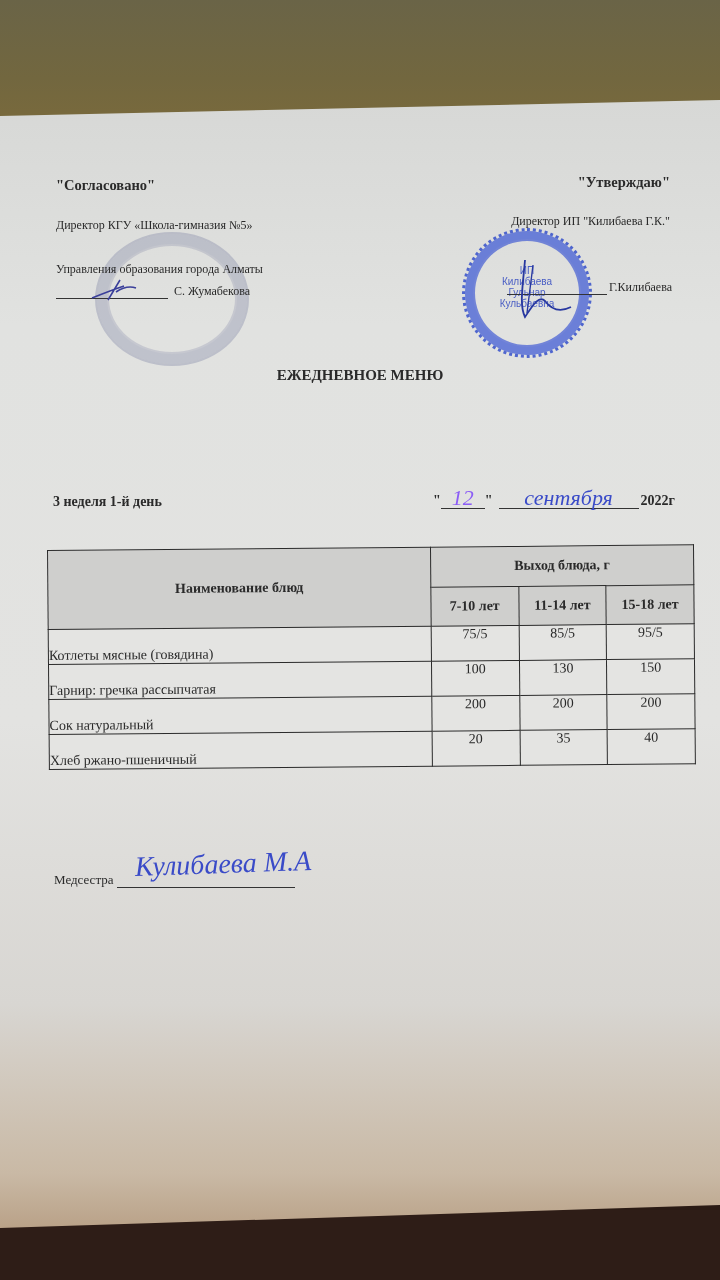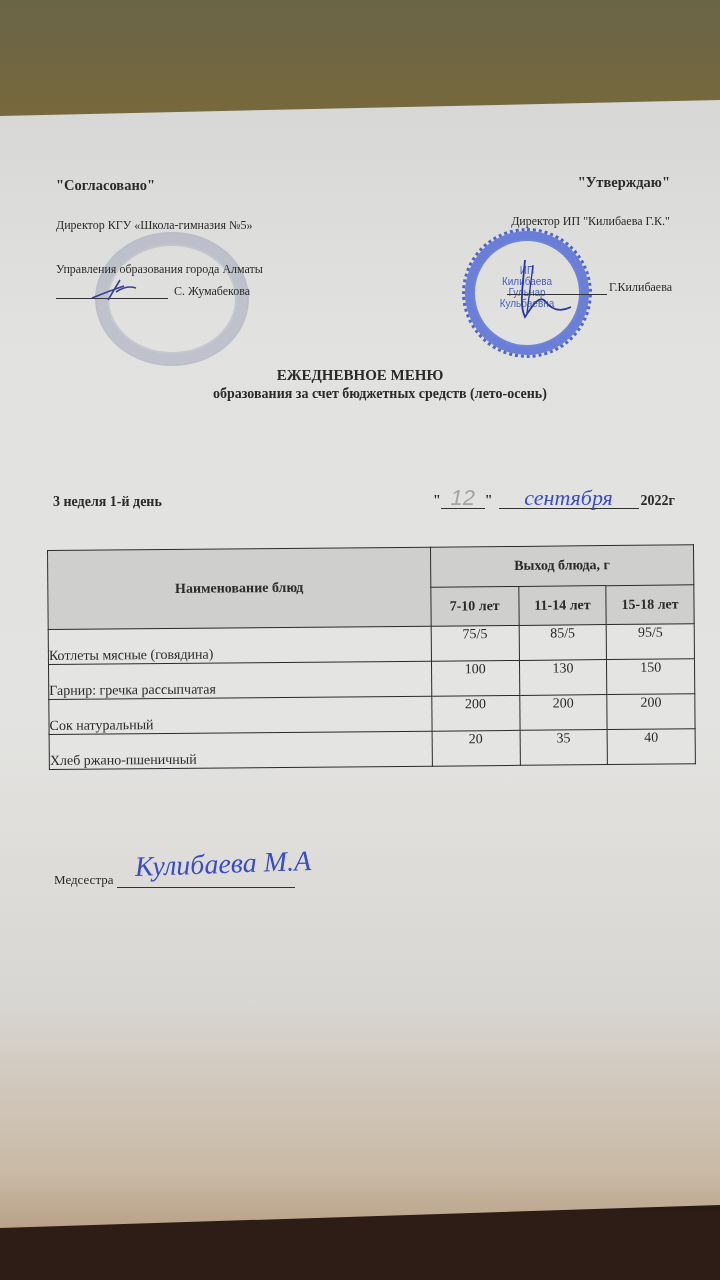--- a/index.html
+++ b/index.html
@@ -123,22 +123,22 @@
       left: 433px; top: 488px;
       font-size: 14px;
       font-weight: bold;
       white-space: nowrap;
     }
     .date-day {
       display: inline-block;
       width: 44px;
       border-bottom: 1px solid #333;
       text-align: center;
-      color: #a3a3a3;
-      font-family: Liberation Sans, sans-serif;
+      color: #8b5cf6;
+      font-family: Liberation Serif, serif;
       font-style: italic;
       font-weight: normal;
       font-size: 22px;
       line-height: 20px;
     }
     .date-month {
       display: inline-block;
       width: 140px;
       border-bottom: 1px solid #333;
       text-align: center;
@@ -242,21 +242,20 @@
 <div class="abs line r-sign">
   <span class="r-sign-line"></span><span>Г.Килибаева</span>
 </div>
 <svg class="signature-svg" style="left:515px;top:255px" width="60" height="70">
   <path d="M10 5 C 8 30, 4 50, 10 62 C 18 50, 24 40, 30 46 C 36 54, 44 58, 56 52" stroke="#2838a0" stroke-width="1.8" fill="none"></path>
   <path d="M18 10 L 12 58" stroke="#2838a0" stroke-width="1.4" fill="none"></path>
 </svg>
 
 <div class="abs doc-title">ЕЖЕДНЕВНОЕ МЕНЮ</div>
 <div class="abs doc-subtitle">
-  <div>образования за счет бюджетных средств (лето-осень)</div>
 </div>
 
 <div class="abs week-day">3 неделя 1-й день</div>
 <div class="abs date-block">
   <span>"</span><span class="date-day">12</span><span>"</span><span class="date-month">сентября</span><span>2022г</span>
 </div>
 
 <table class="menu">
   <tbody>
       <tr>

